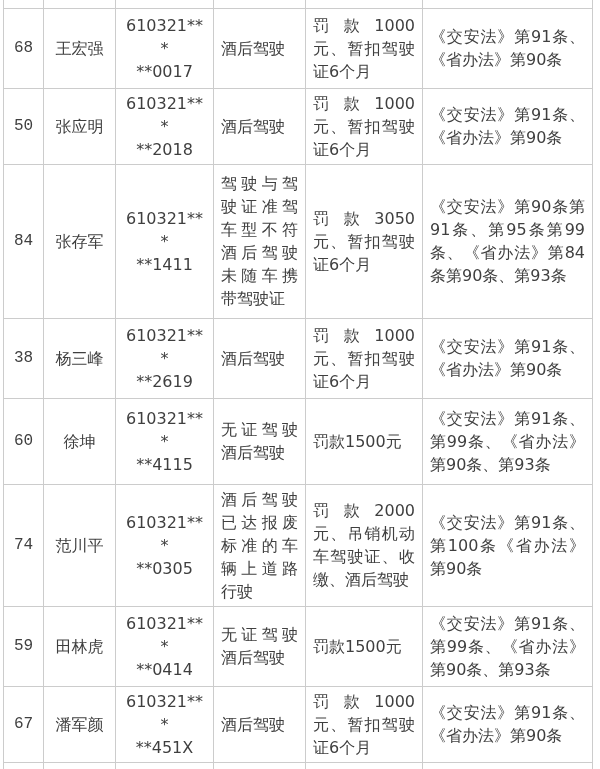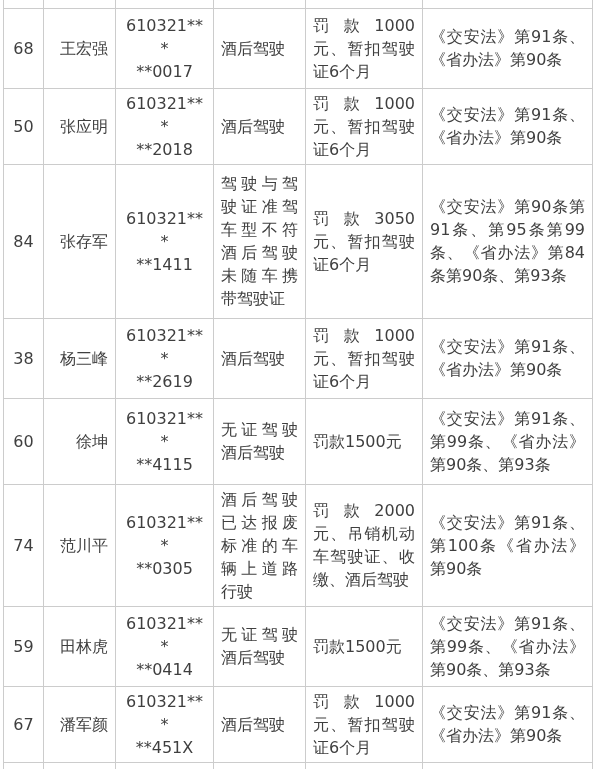--- a/index.html
+++ b/index.html
@@ -38,23 +38,24 @@
   tr.partial-bottom td {
     border-bottom: none;
     height: 11px;
     padding: 0;
   }
   td.c-num {
     text-align: center;
     padding-left: 2px;
     padding-right: 2px;
     color: #4a4a4a;
+    font-family: Liberation Mono, monospace;
   }
   td.c-name {
-    text-align: right;
+    text-align: center;
   }
   td.c-id {
     white-space: pre-line;
     word-break: break-all;
     text-align: center;
   }
   td.c-vio, td.c-pen, td.c-leg {
     text-align: justify;
     word-break: break-all;
   }

